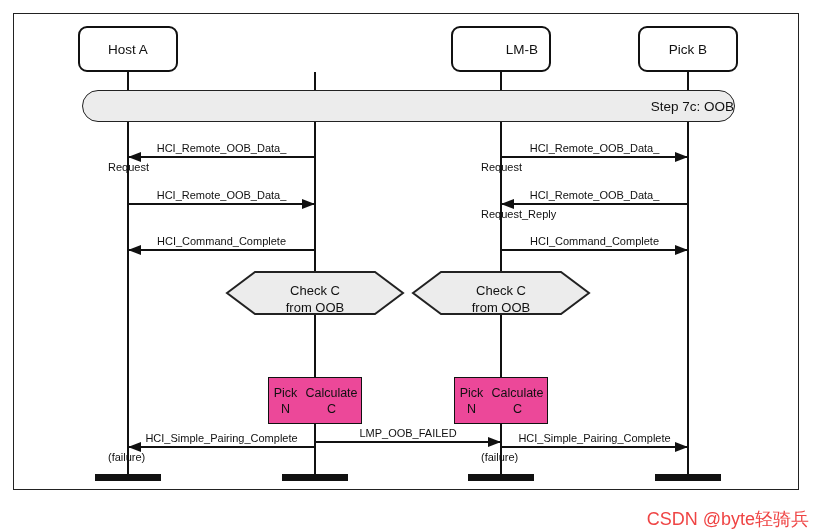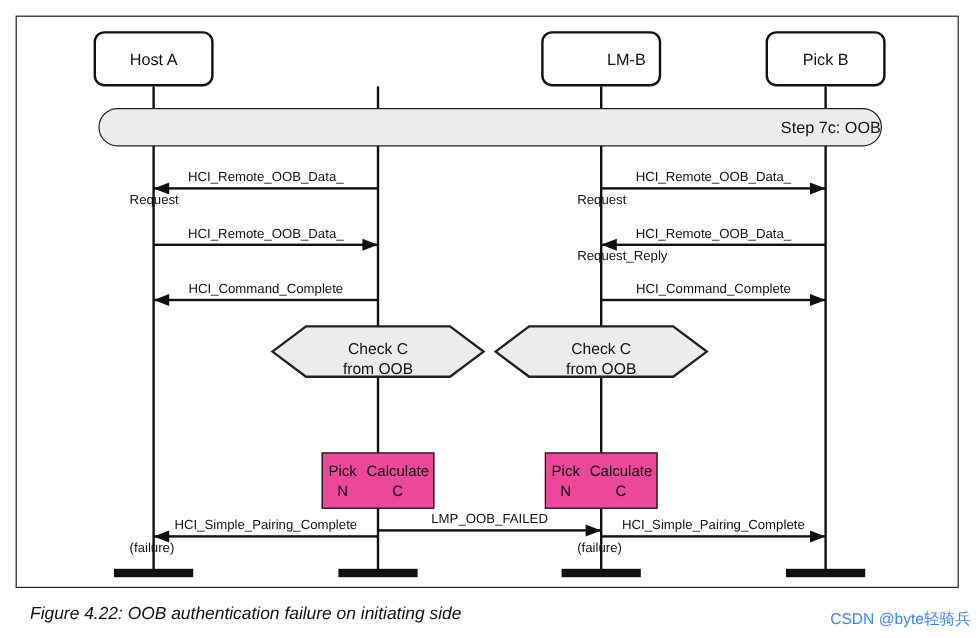--- a/index.html
+++ b/index.html
@@ -57,21 +57,21 @@
     border:1.5px solid #111; background:#ec4899; z-index:3;
     display:flex; flex-direction:row; align-items:center; justify-content:center;
     font-size:12.5px; line-height:16px; text-align:center;margin-top:42px;
   }
   .term { position:absolute; top:474px; width:66px; height:7px; background:#111; z-index:3; }
   .caption {
     position:absolute; left:25px; top:504px; font-size:14.5px; font-style:italic;
     color:#111; white-space:nowrap;
   }
   .watermark {
-    position:absolute; right:6px; top:507px; font-size:13px; color:#3b82f6; white-space:nowrap;
+    position:absolute; right:6px; top:507px; font-size:18px; color:#ef4444; white-space:nowrap;
   }
 </style>
 </head>
 <body>
 
 <div class="stage">
 
   <div class="frame"></div>
 
   <div class="lifeline" style="left:127px;"></div>
@@ -179,16 +179,15 @@
     <div class="line"></div>
     <div class="head-right"></div>
     <div class="lbl2">(failure)</div>
   </div>
 
   <div class="term" style="left:95px;"></div>
   <div class="term" style="left:282px;"></div>
   <div class="term" style="left:468px;"></div>
   <div class="term" style="left:655px;"></div>
 
-  <div class="caption">Figure 4.22: OOB authentication failure on initiating side</div>
   <div class="watermark">CSDN @byte轻骑兵</div>
 
 </div>
 
 </body></html>

